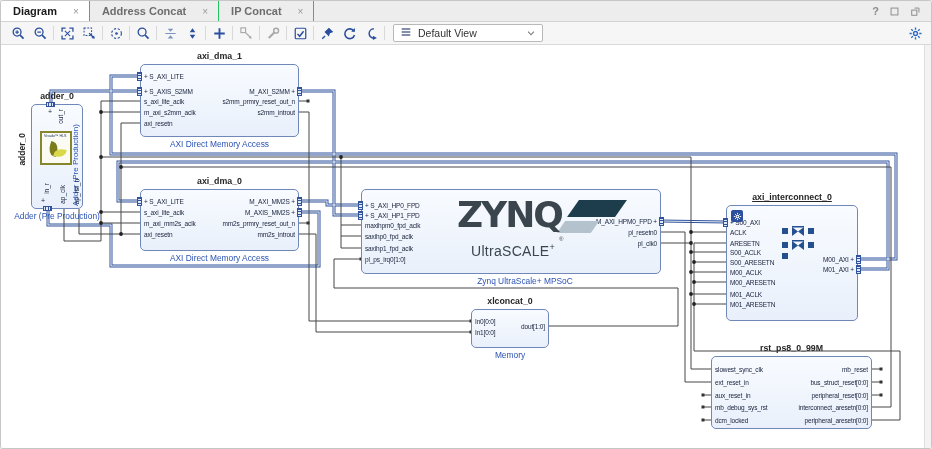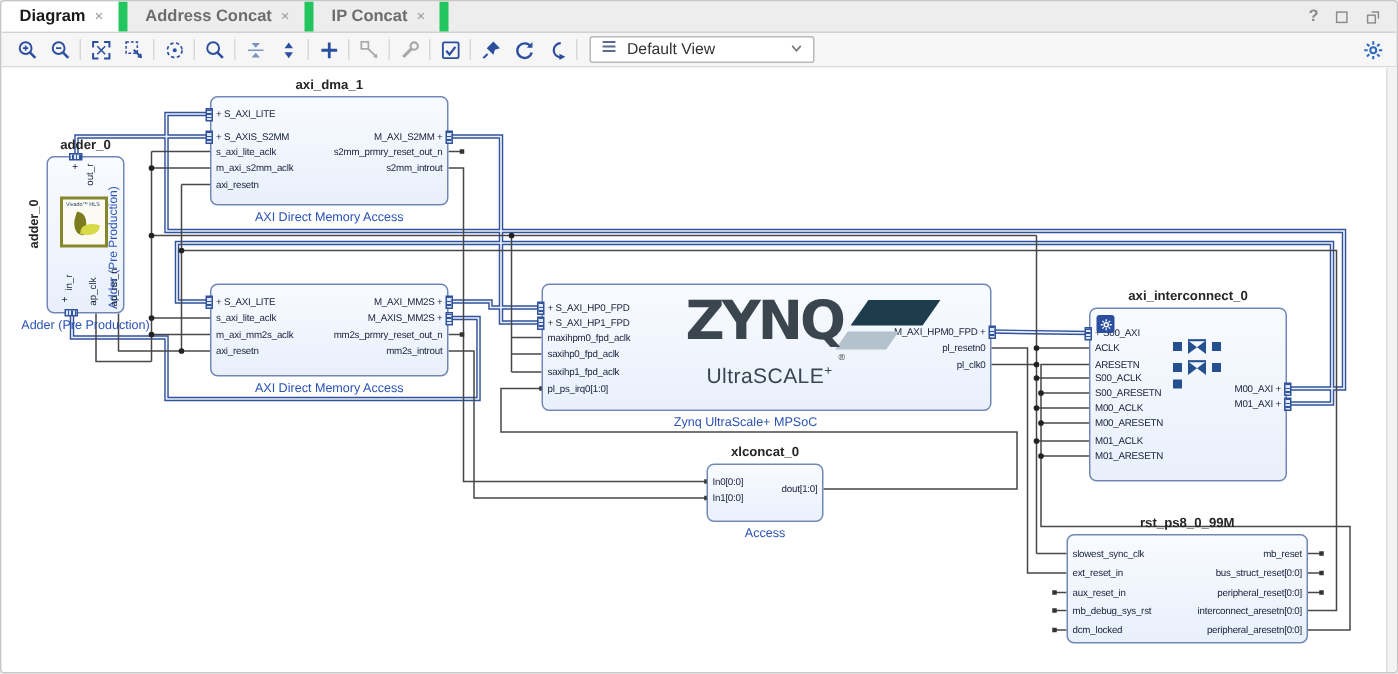--- a/index.html
+++ b/index.html
@@ -2,22 +2,22 @@
 <html><head>
 <meta charset="utf-8">
 <style>
   * { margin:0; padding:0; box-sizing:border-box; }
   html,body { background:#e8e8e8; font-family:"Liberation Sans", sans-serif; }
   .window { position:relative; width:932px; height:449px; background:#ffffff;
             border:1px solid #c6c6c6; border-radius:3px; overflow:hidden; }
   
   .tabbar { position:absolute; left:0; top:0; right:0; height:21px; background:#ededed;
             border-bottom:1px solid #d2d2d2; display:flex; align-items:stretch; }
-  .tab { display:flex; align-items:center; gap:6px; padding:0 10px 0 12px; font-size:11px;
-         font-weight:bold; color:#6d6d6d; border-right:6px solid #22c55e; cursor:default; }
+  .tab { display:flex; align-items:center; gap:16px; padding:0 10px 0 12px; font-size:11px;
+         font-weight:bold; color:#6d6d6d; border-right:1px solid #22c55e; cursor:default; }
   .tab.active { background:#ffffff; color:#1a1a1a; }
   .tab .x { color:#9a9a9a; font-size:10px; font-weight:normal; }
   .winctl { margin-left:auto; display:flex; align-items:center; gap:10px; padding-right:10px; color:#8b8b8b; }
   .winctl .help { font-size:11px; font-weight:bold; }
   .winctl svg { display:block; }
   
   .toolbar { position:absolute; left:0; top:21px; right:0; height:23px; background:#f6f6f6;
              border-bottom:1px solid #d9d9d9; display:flex; align-items:center; padding:0 6px; }
   .tbi { width:22px; height:19px; display:flex; align-items:center; justify-content:center;
          color:#2b4f9e; border-radius:2px; }
@@ -326,35 +326,36 @@
         <div class="prow pl" style="top: 22px;">+ S_AXIS_S2MM</div>
         <div class="bstub" style="left: -4px; top: 22px;"></div>
         <div class="prow pl" style="top: 32px;">s_axi_lite_aclk</div>
         <div class="prow pl" style="top: 43px;">m_axi_s2mm_aclk</div>
         <div class="prow pl" style="top: 54px;">axi_resetn</div>
         <div class="prow pr" style="top: 22px;">M_AXI_S2MM +</div>
         <div class="bstub" style="right: -4px; top: 22px;"></div>
         <div class="prow pr" style="top: 32px;">s2mm_prmry_reset_out_n</div>
         <div class="prow pr" style="top: 43px;">s2mm_introut</div>
       </div>
+      <div class="btitle" style="left: 119px; top: 131px; width: 199px;">axi_dma_0</div>
       <div class="bcap" style="left: 109px; top: 208px; width: 219px;">AXI Direct Memory Access</div>
       <div class="block" style="left: 139px; top: 144px; width: 159px; height: 62px;">
         <div class="prow pl" style="top: 7px;">+ S_AXI_LITE</div>
         <div class="bstub" style="left: -4px; top: 7px;"></div>
         <div class="prow pl" style="top: 18px;">s_axi_lite_aclk</div>
         <div class="prow pl" style="top: 29px;">m_axi_mm2s_aclk</div>
         <div class="prow pl" style="top: 40px;">axi_resetn</div>
         <div class="prow pr" style="top: 7px;">M_AXI_MM2S +</div>
         <div class="bstub" style="right: -4px; top: 7px;"></div>
         <div class="prow pr" style="top: 18px;">M_AXIS_MM2S +</div>
         <div class="bstub" style="right: -4px; top: 18px;"></div>
         <div class="prow pr" style="top: 29px;">mm2s_prmry_reset_out_n</div>
         <div class="prow pr" style="top: 40px;">mm2s_introut</div>
       </div>
-      <div class="bcap" style="left: 316px; top: 231px; width: 360px;">Zynq UltraScale+ MPSoC</div>
+      <div class="bcap" style="left: 344px; top: 231px; width: 360px;">Zynq UltraScale+ MPSoC</div>
       <div class="block" style="left: 360px; top: 144px; width: 300px; height: 85px;">
         <div class="prow pl" style="top: 11px;">+ S_AXI_HP0_FPD</div>
         <div class="bstub" style="left: -4px; top: 11px;"></div>
         <div class="prow pl" style="top: 21px;">+ S_AXI_HP1_FPD</div>
         <div class="bstub" style="left: -4px; top: 21px;"></div>
         <div class="prow pl" style="top: 31px;">maxihpm0_fpd_aclk</div>
         <div class="prow pl" style="top: 42px;">saxihp0_fpd_aclk</div>
         <div class="prow pl" style="top: 54px;">saxihp1_fpd_aclk</div>
         <div class="prow pl" style="top: 65px;">pl_ps_irq0[1:0]</div>
         <div class="prow pr" style="top: 27px;">M_AXI_HPM0_FPD +</div>
@@ -362,21 +363,21 @@
         <div class="prow pr" style="top: 38px;">pl_resetn0</div>
         <div class="prow pr" style="top: 49px;">pl_clk0</div>
         <div class="zlogo" style="left: 95px; top: 10px; width: 170px; height: 70px;">
           <div class="para" style="left: 116px; top: 0px; width: 48px; height: 17px; background: rgb(30, 61, 76);"></div>
           <div class="para" style="left: 104px; top: 21px; width: 34px; height: 12px; background: rgb(179, 194, 204);"></div>
           <div class="ztext">ZYNQ</div>
           <div class="zreg" style="left: 102px; top: 36px;">®</div>
           <div class="zsub" style="left: 14px; top: 42px;">UltraSCALE<sup>+</sup></div>
         </div>
       </div>
-      <div class="btitle" style="left: 705px; top: 147px; width: 172px;">axi_interconnect_0</div>
+      <div class="btitle" style="left: 705px; top: 147px; width: 172px; text-decoration: underline;">axi_interconnect_0</div>
       <div class="block" style="left: 725px; top: 160px; width: 132px; height: 116px;">
         <div class="prow pl" style="top: 12px;">+ S00_AXI</div>
         <div class="bstub" style="left: -4px; top: 12px;"></div>
         <div class="prow pl" style="top: 22px;">ACLK</div>
         <div class="prow pl" style="top: 33px;">ARESETN</div>
         <div class="prow pl" style="top: 42px;">S00_ACLK</div>
         <div class="prow pl" style="top: 52px;">S00_ARESETN</div>
         <div class="prow pl" style="top: 62px;">M00_ACLK</div>
         <div class="prow pl" style="top: 72px;">M00_ARESETN</div>
         <div class="prow pl" style="top: 84px;">M01_ACLK</div>
@@ -399,21 +400,21 @@
             <line x1="10" y1="0.8" x2="22" y2="0.8" stroke="#24508f" stroke-width="1.4"></line>
             <rect x="0" y="16" width="6" height="6"></rect>
             <rect x="26" y="16" width="6" height="6"></rect>
             <path d="M10,15 L16,19.5 L10,24 Z"></path>
             <path d="M22,15 L16,19.5 L22,24 Z"></path>
             <line x1="10" y1="14.8" x2="22" y2="14.8" stroke="#24508f" stroke-width="1.4"></line>
             <rect x="0" y="27" width="6" height="6"></rect>
           </svg></div>
       </div>
       <div class="btitle" style="left: 450px; top: 251px; width: 118px;">xlconcat_0</div>
-      <div class="bcap" style="left: 440px; top: 305px; width: 138px;">Access</div>
+      <div class="bcap" style="left: 440px; top: 305px; width: 138px;">Memory</div>
       <div class="block" style="left: 470px; top: 264px; width: 78px; height: 39px;">
         <div class="prow pl" style="top: 7px;">In0[0:0]</div>
         <div class="prow pl" style="top: 18px;">In1[0:0]</div>
         <div class="prow pr" style="top: 12px;">dout[1:0]</div>
       </div>
       <div class="btitle" style="left: 690px; top: 298px; width: 201px;">rst_ps8_0_99M</div>
       <div class="block" style="left: 710px; top: 311px; width: 161px; height: 73px;">
         <div class="prow pl" style="top: 8px;">slowest_sync_clk</div>
         <div class="prow pl" style="top: 21px;">ext_reset_in</div>
         <div class="prow pl" style="top: 34px;">aux_reset_in</div>

